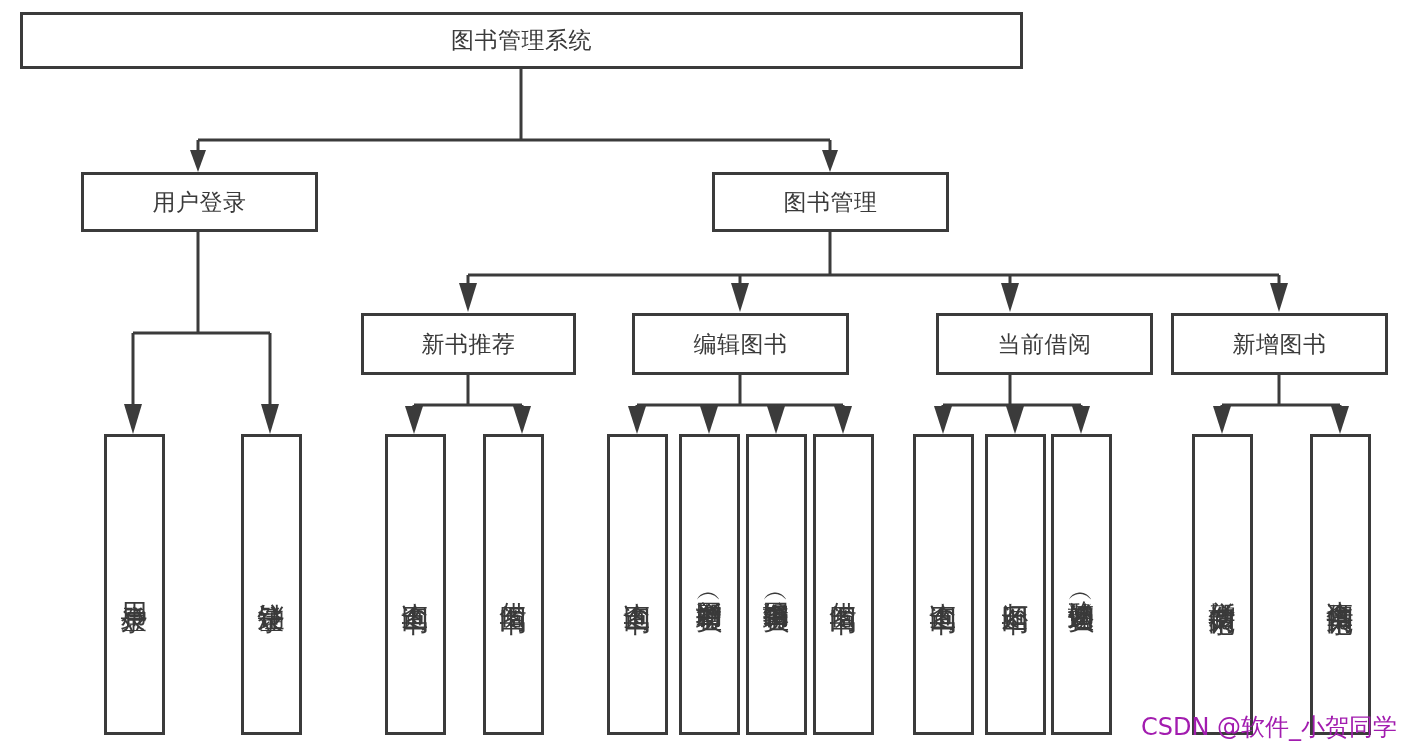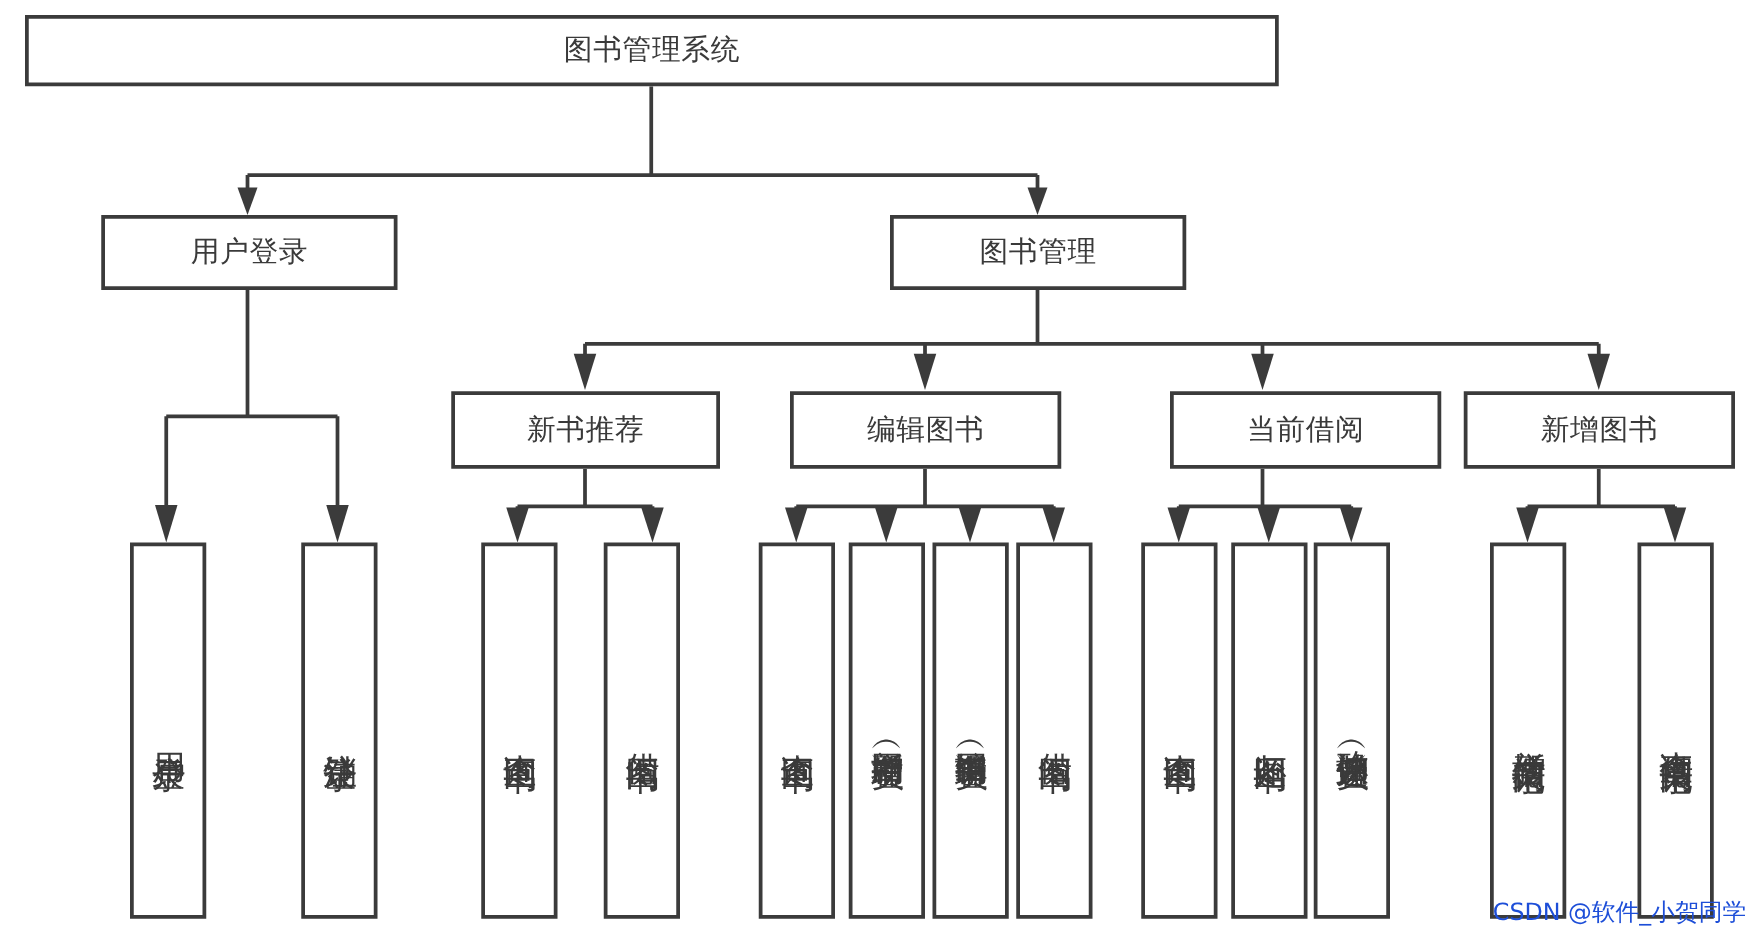--- a/index.html
+++ b/index.html
@@ -35,22 +35,22 @@
     font-size:27px;
     line-height:1.0;
     letter-spacing:2px;
     white-space:nowrap;
   }
   .v-node.tall .lbl{font-size:26px;letter-spacing:1px;}
   #watermark{
     position:absolute;
     right:8px;
     bottom:4px;
-    font-size:19px;
-    color:#1d4ed8;
+    font-size:24px;
+    color:#a21caf;
     white-space:nowrap;
     font-family:"DejaVu Sans","Liberation Sans",sans-serif;
   }
   svg.conn{position:absolute;left:0;top:0;width:1405px;height:747px;pointer-events:none;}
   svg.conn line,svg.conn path{stroke:#3b3b3b;stroke-width:3;fill:none;}
   svg.conn polygon{fill:#3b3b3b;}
 </style>
 </head>
 <body>
 

